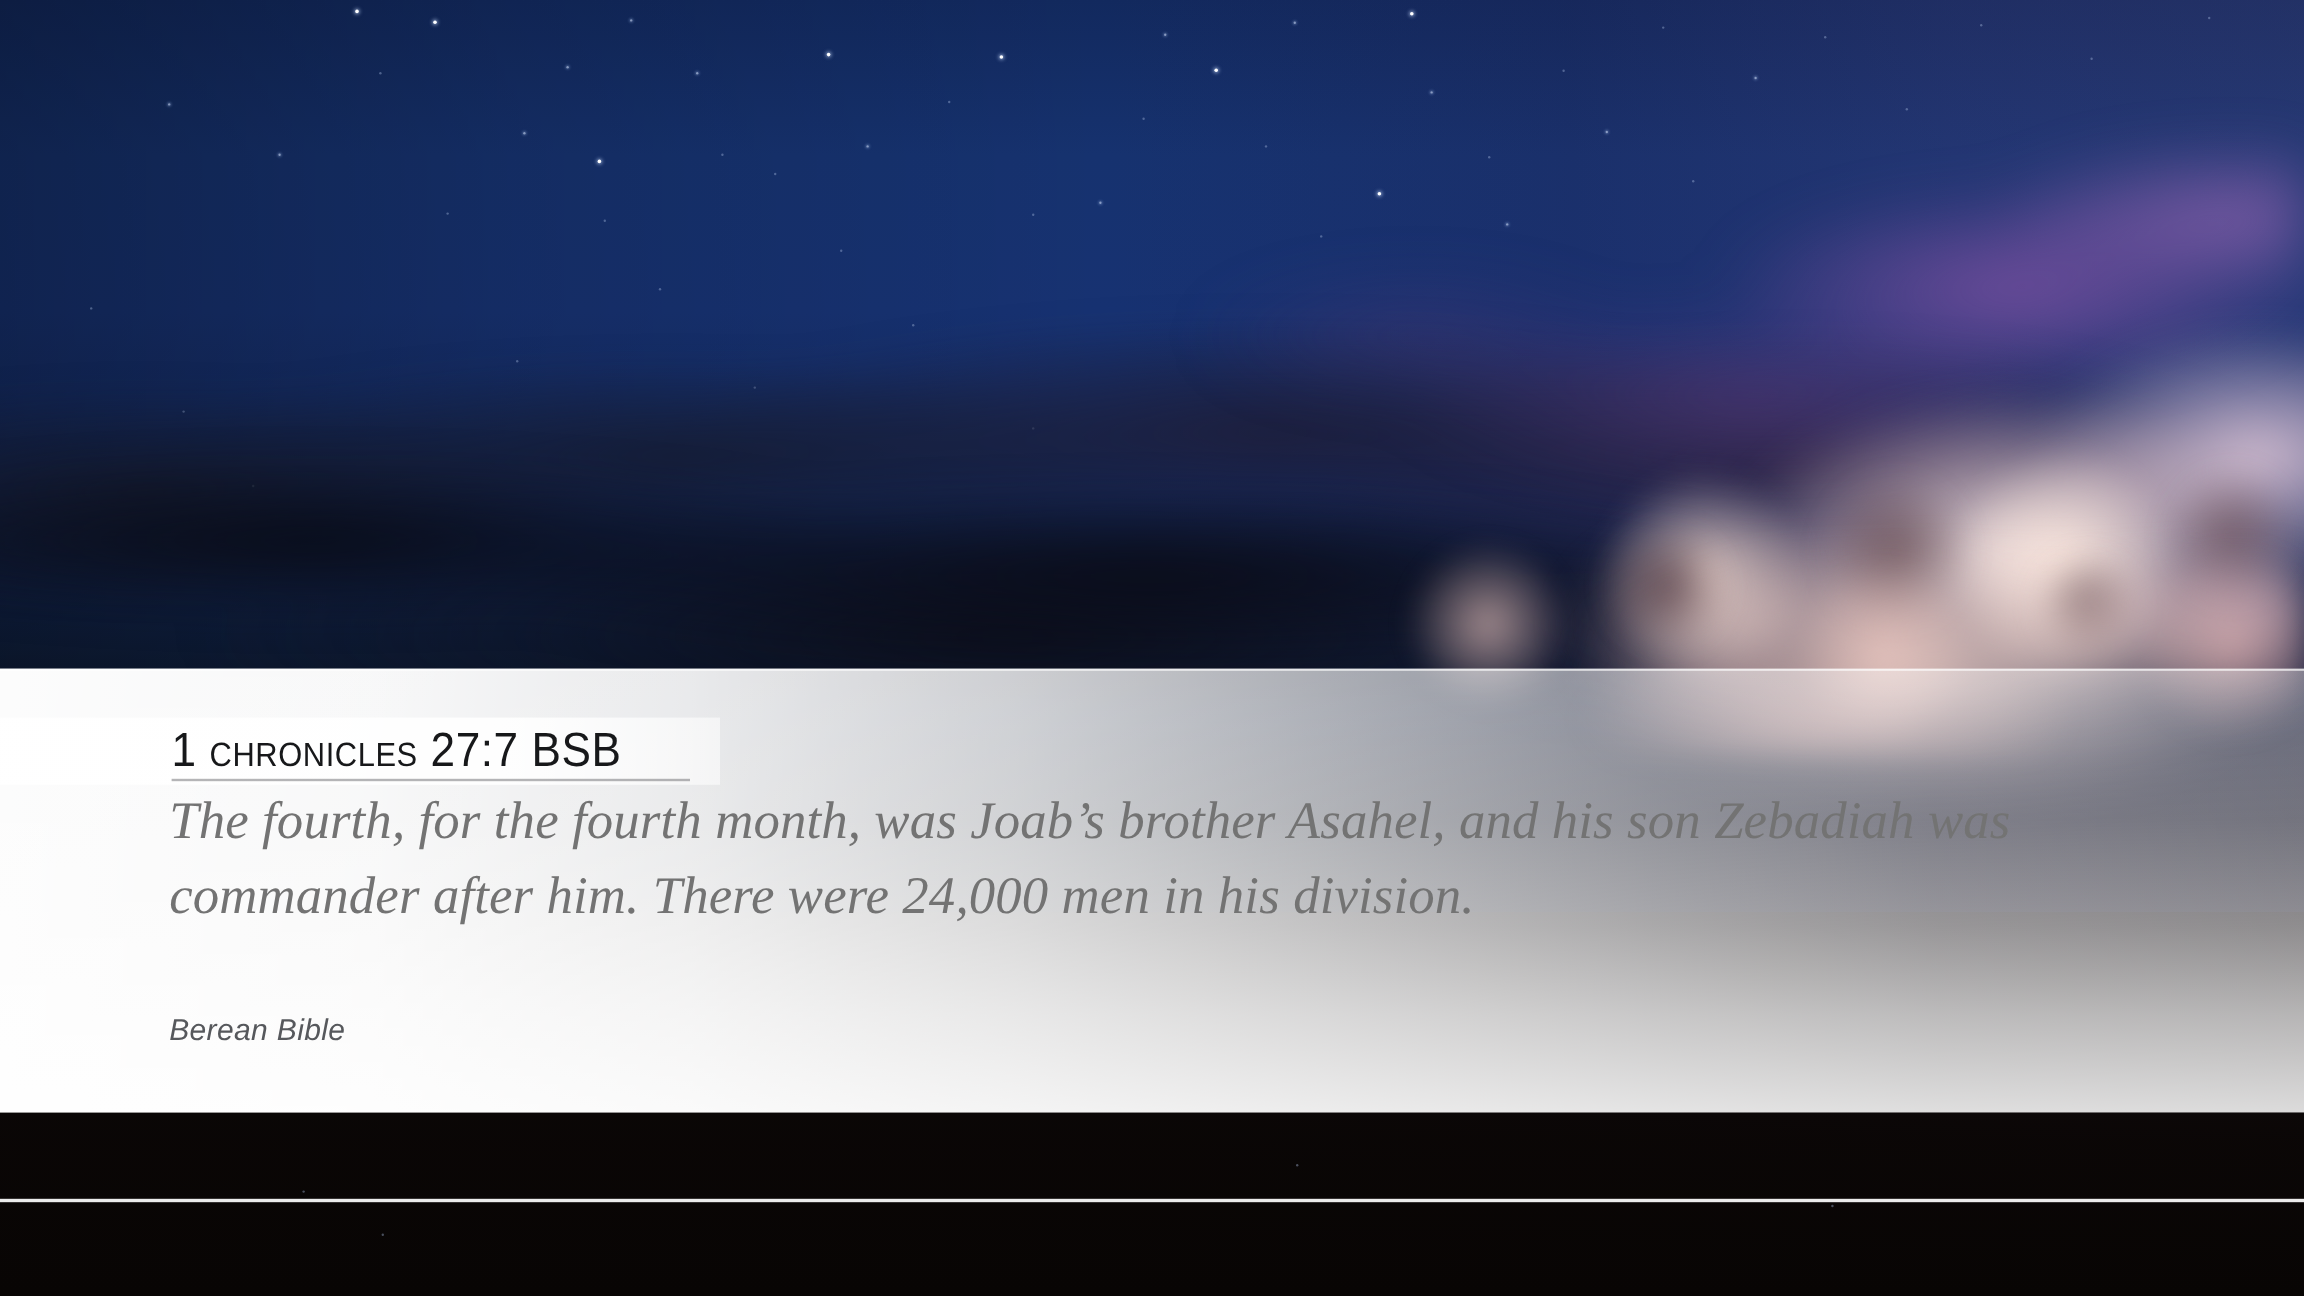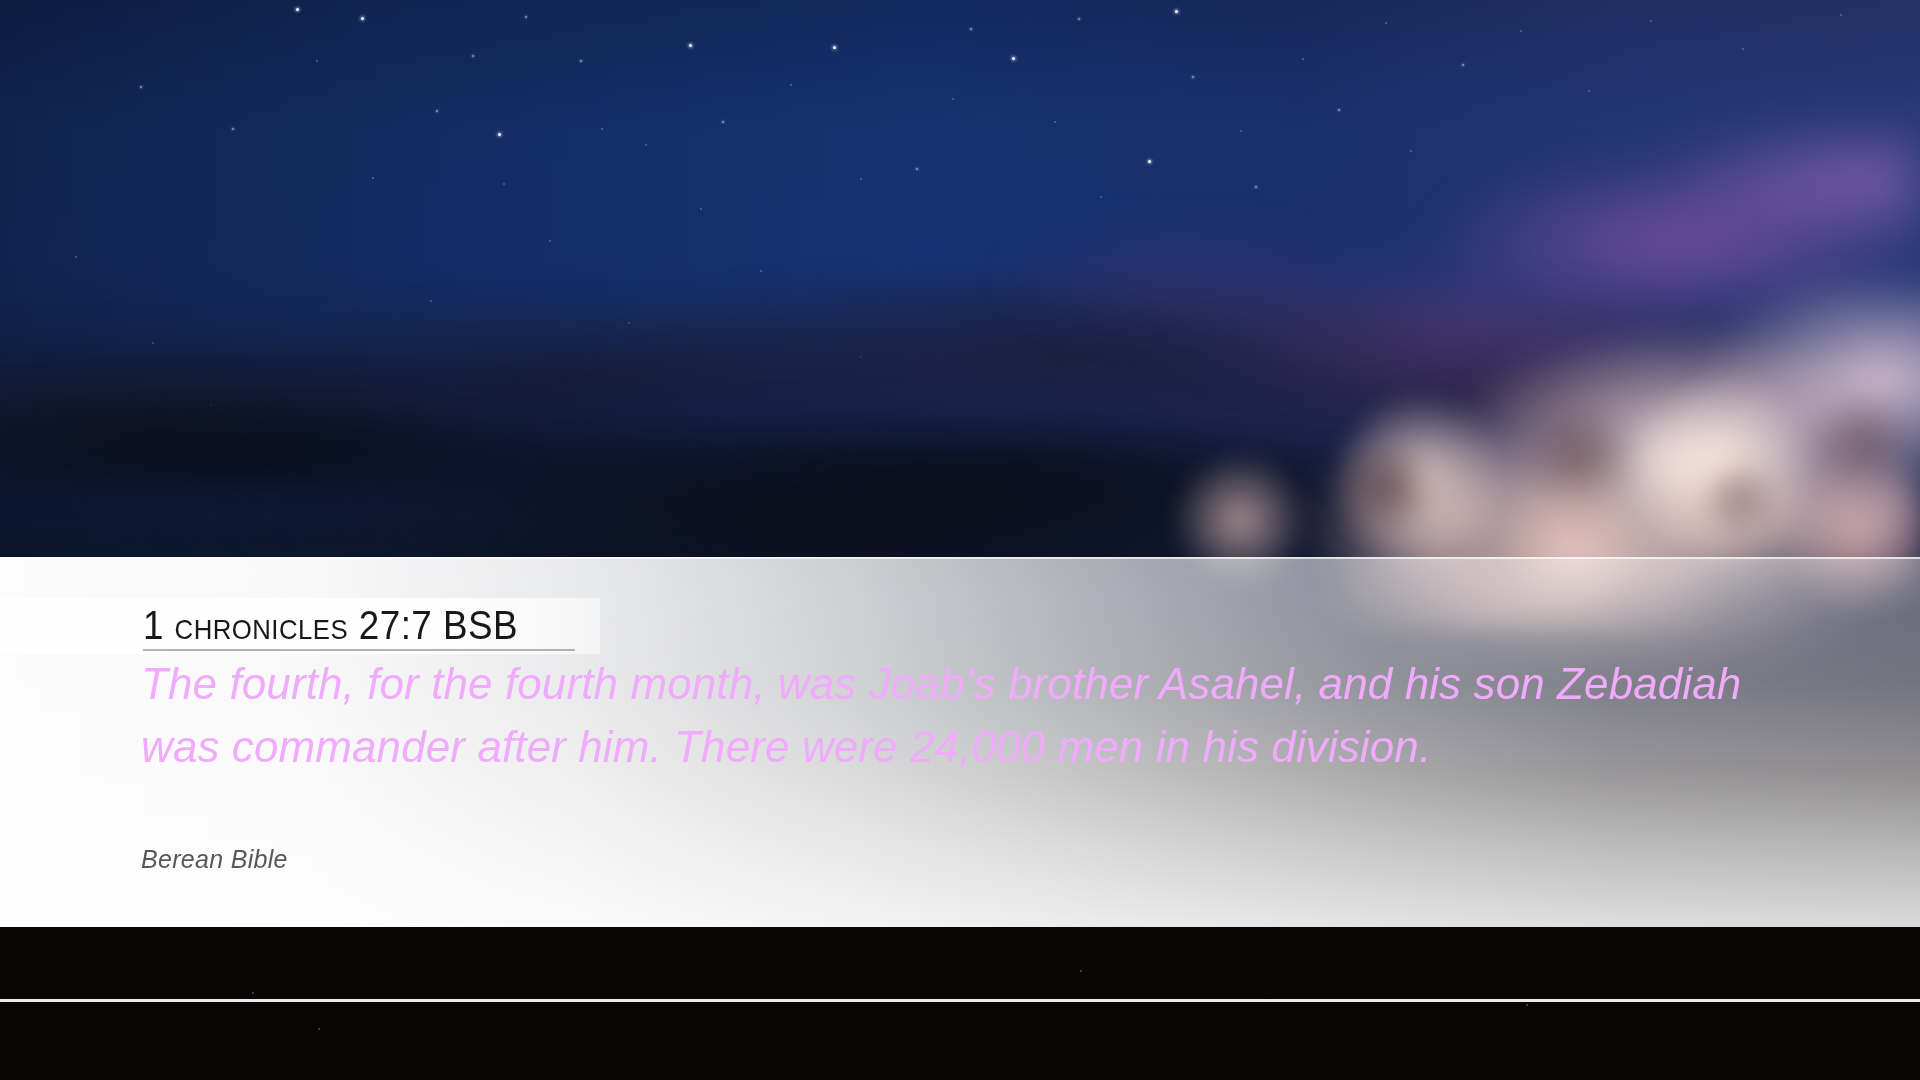--- a/index.html
+++ b/index.html
@@ -328,27 +328,27 @@
     background: rgba(90,92,96,0.45);
   }
 
   
   .verse {
     position: absolute;
     left: 141px;
     top: 95px;
     width: 1640px;
     margin: 0;
-    font-family: Liberation Sans, sans-serif;
+    font-family: Liberation Serif, serif;
     font-size: 44px;
     font-style: italic;
     font-weight: 300;
     line-height: 63px;
     letter-spacing: 0.1px;
-    color: #f0abfc;
+    color: #737373;
   }
 
   
   .attribution {
     position: absolute;
     left: 141px;
     top: 288px;
     margin: 0;
     font-family: "Liberation Sans", sans-serif;
     font-size: 25px;

